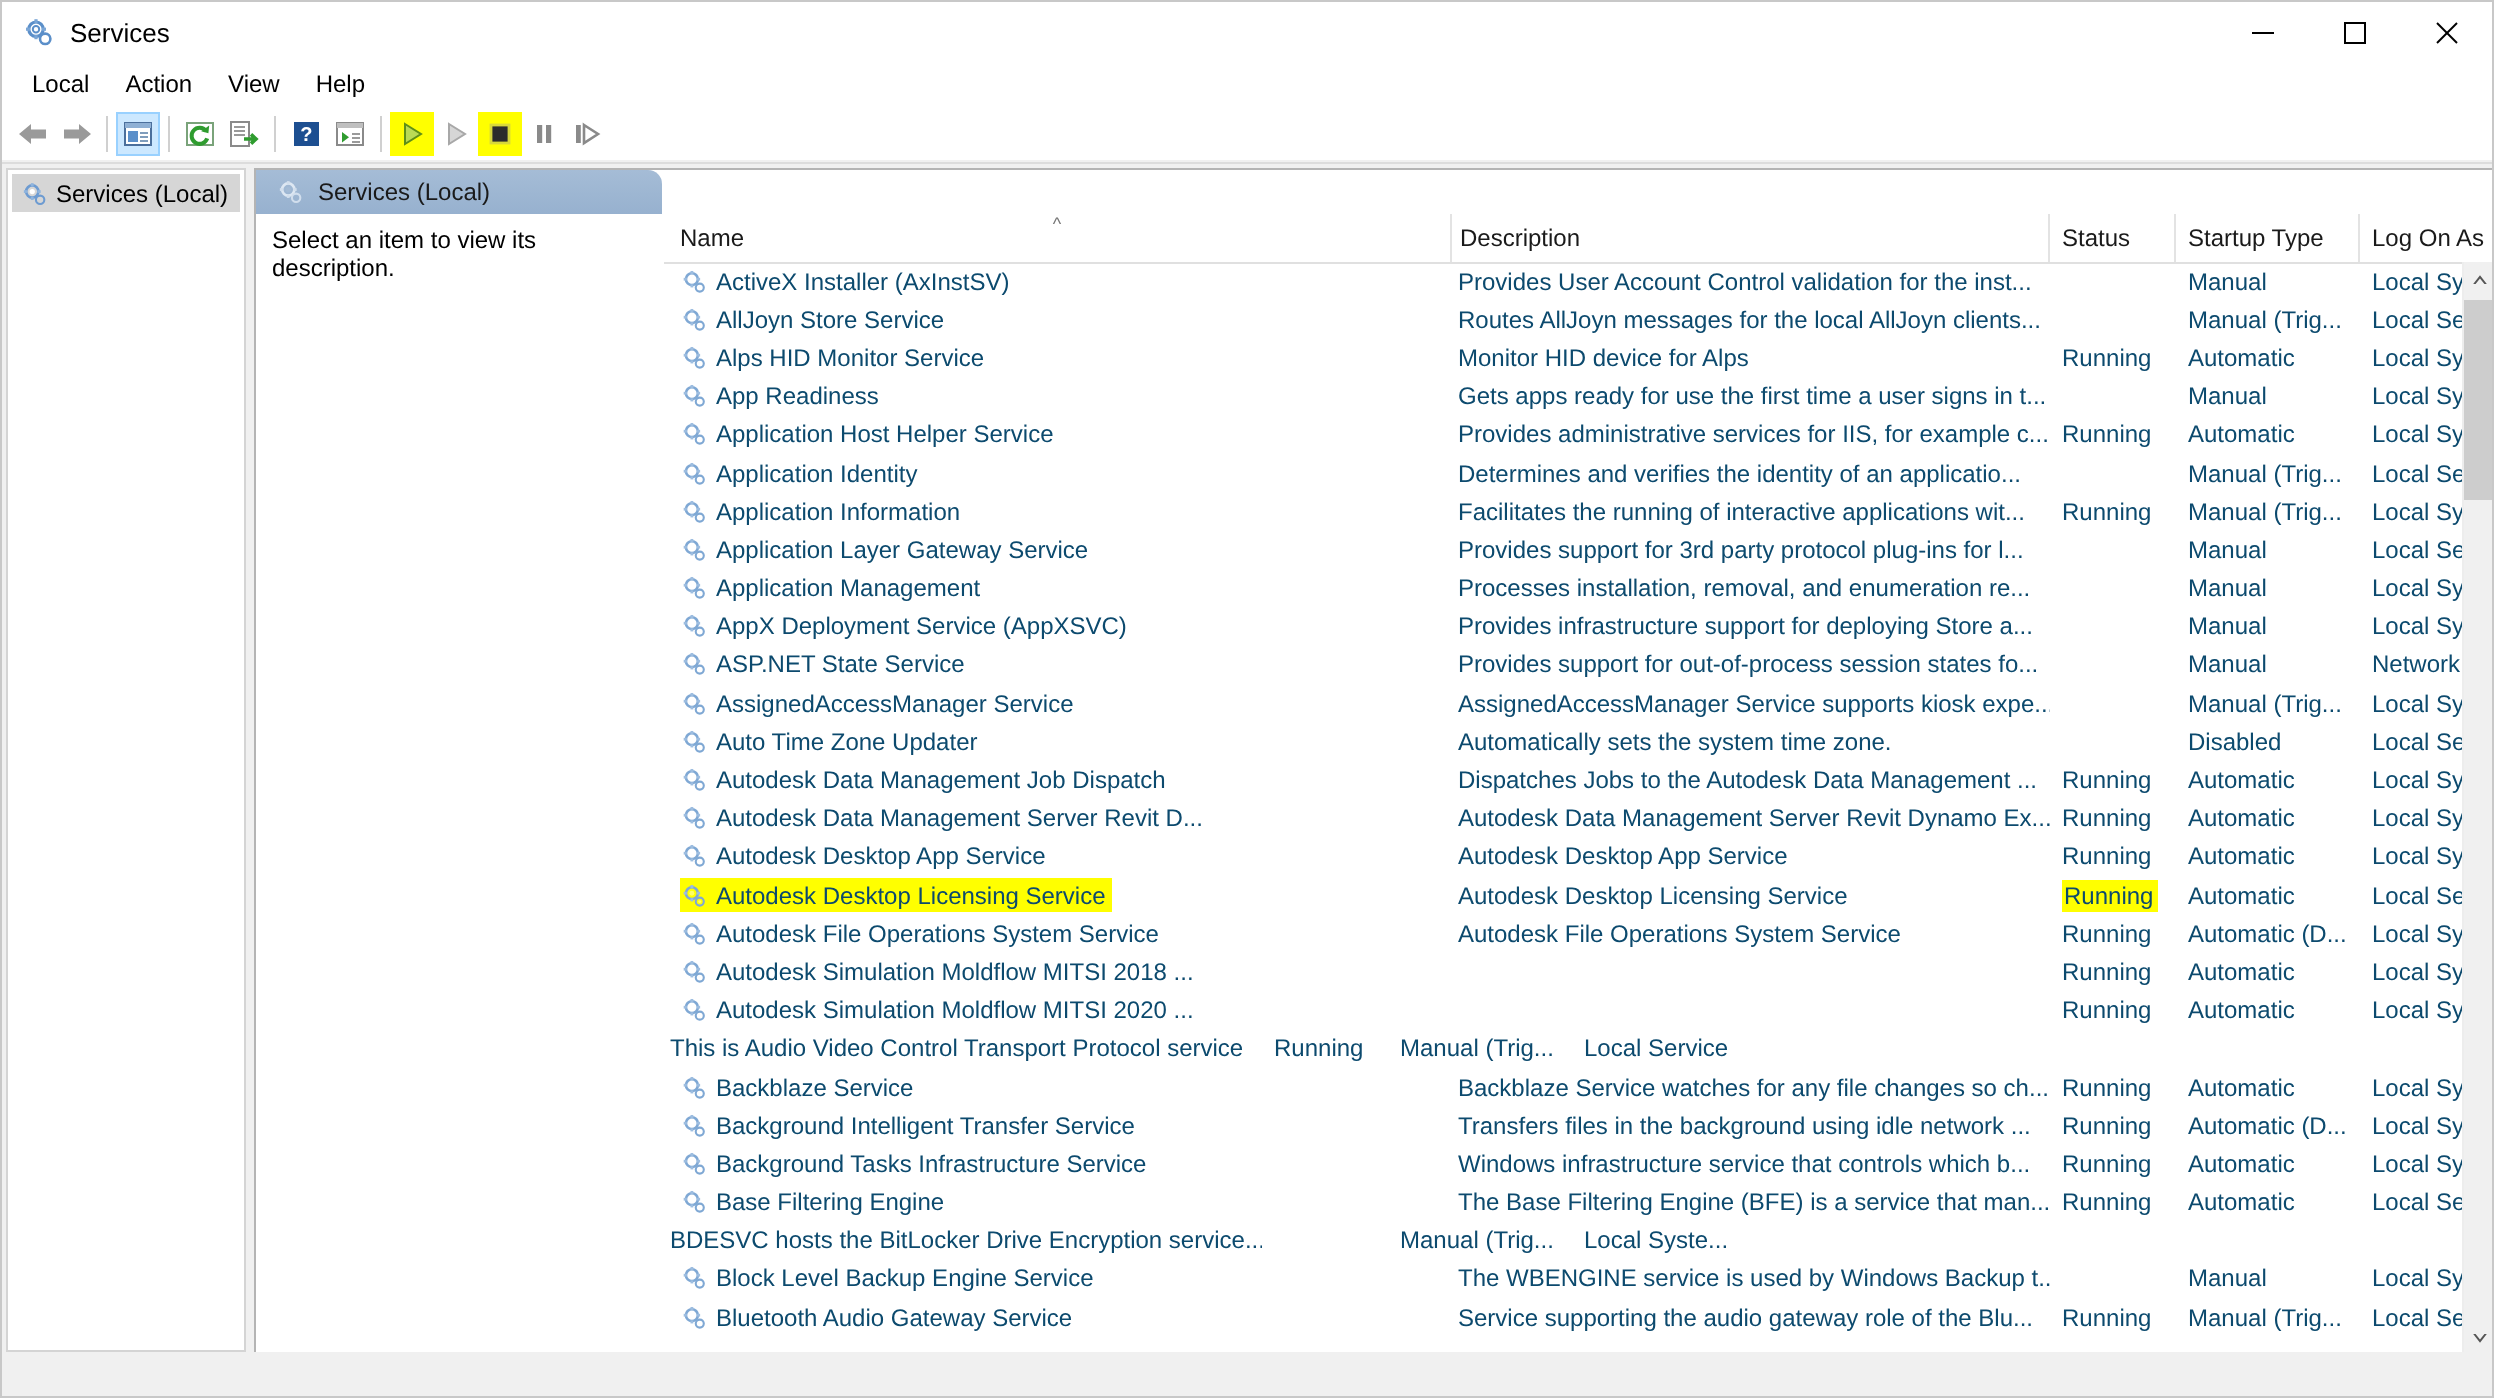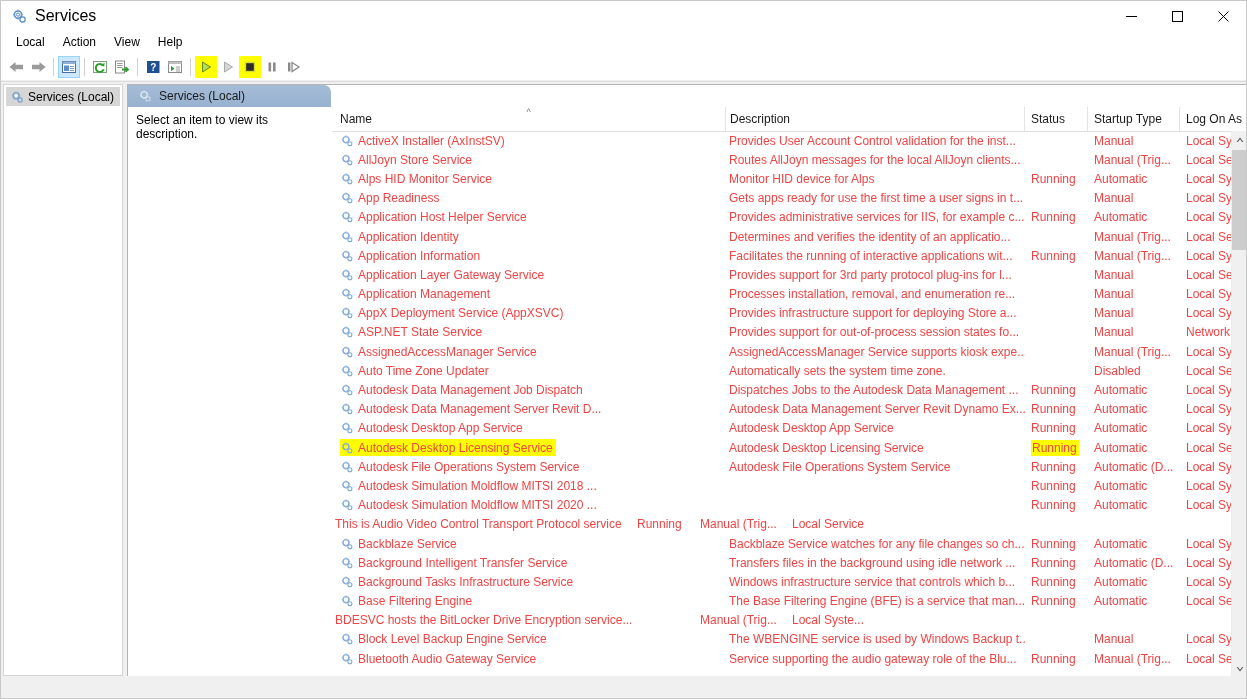--- a/index.html
+++ b/index.html
@@ -38,21 +38,21 @@
     background: #ffffff;
     display: flex;
     align-items: center;
   }
   #title-icon {
     width: 16px; height: 16px;
     margin-left: 10px; margin-right: 8px;
     flex: 0 0 auto;
   }
   #title-text {
-    font-size: 16px;
+    font-size: 13px;
     color: #000;
     flex: 0 0 auto;
   }
   .win-btns {
     position: absolute;
     right: 0; top: 0;
     height: 30px;
     display: flex;
   }
   .win-btn {
@@ -248,21 +248,21 @@
     left: 0; top: 24px;
     width: 899px;
     height: 546px;
     overflow: hidden;
   }
   .row {
     height: 19.2px;
     display: flex;
     align-items: center;
     font-size: 12px;
-    color: #ef4444;
+    color: #0c4a6e;
     white-space: nowrap;
     cursor: default;
   }
   .cell {
     box-sizing: border-box;
     overflow: hidden;
     white-space: nowrap;
     flex: 0 0 auto;
     display: flex;
     align-items: center;

